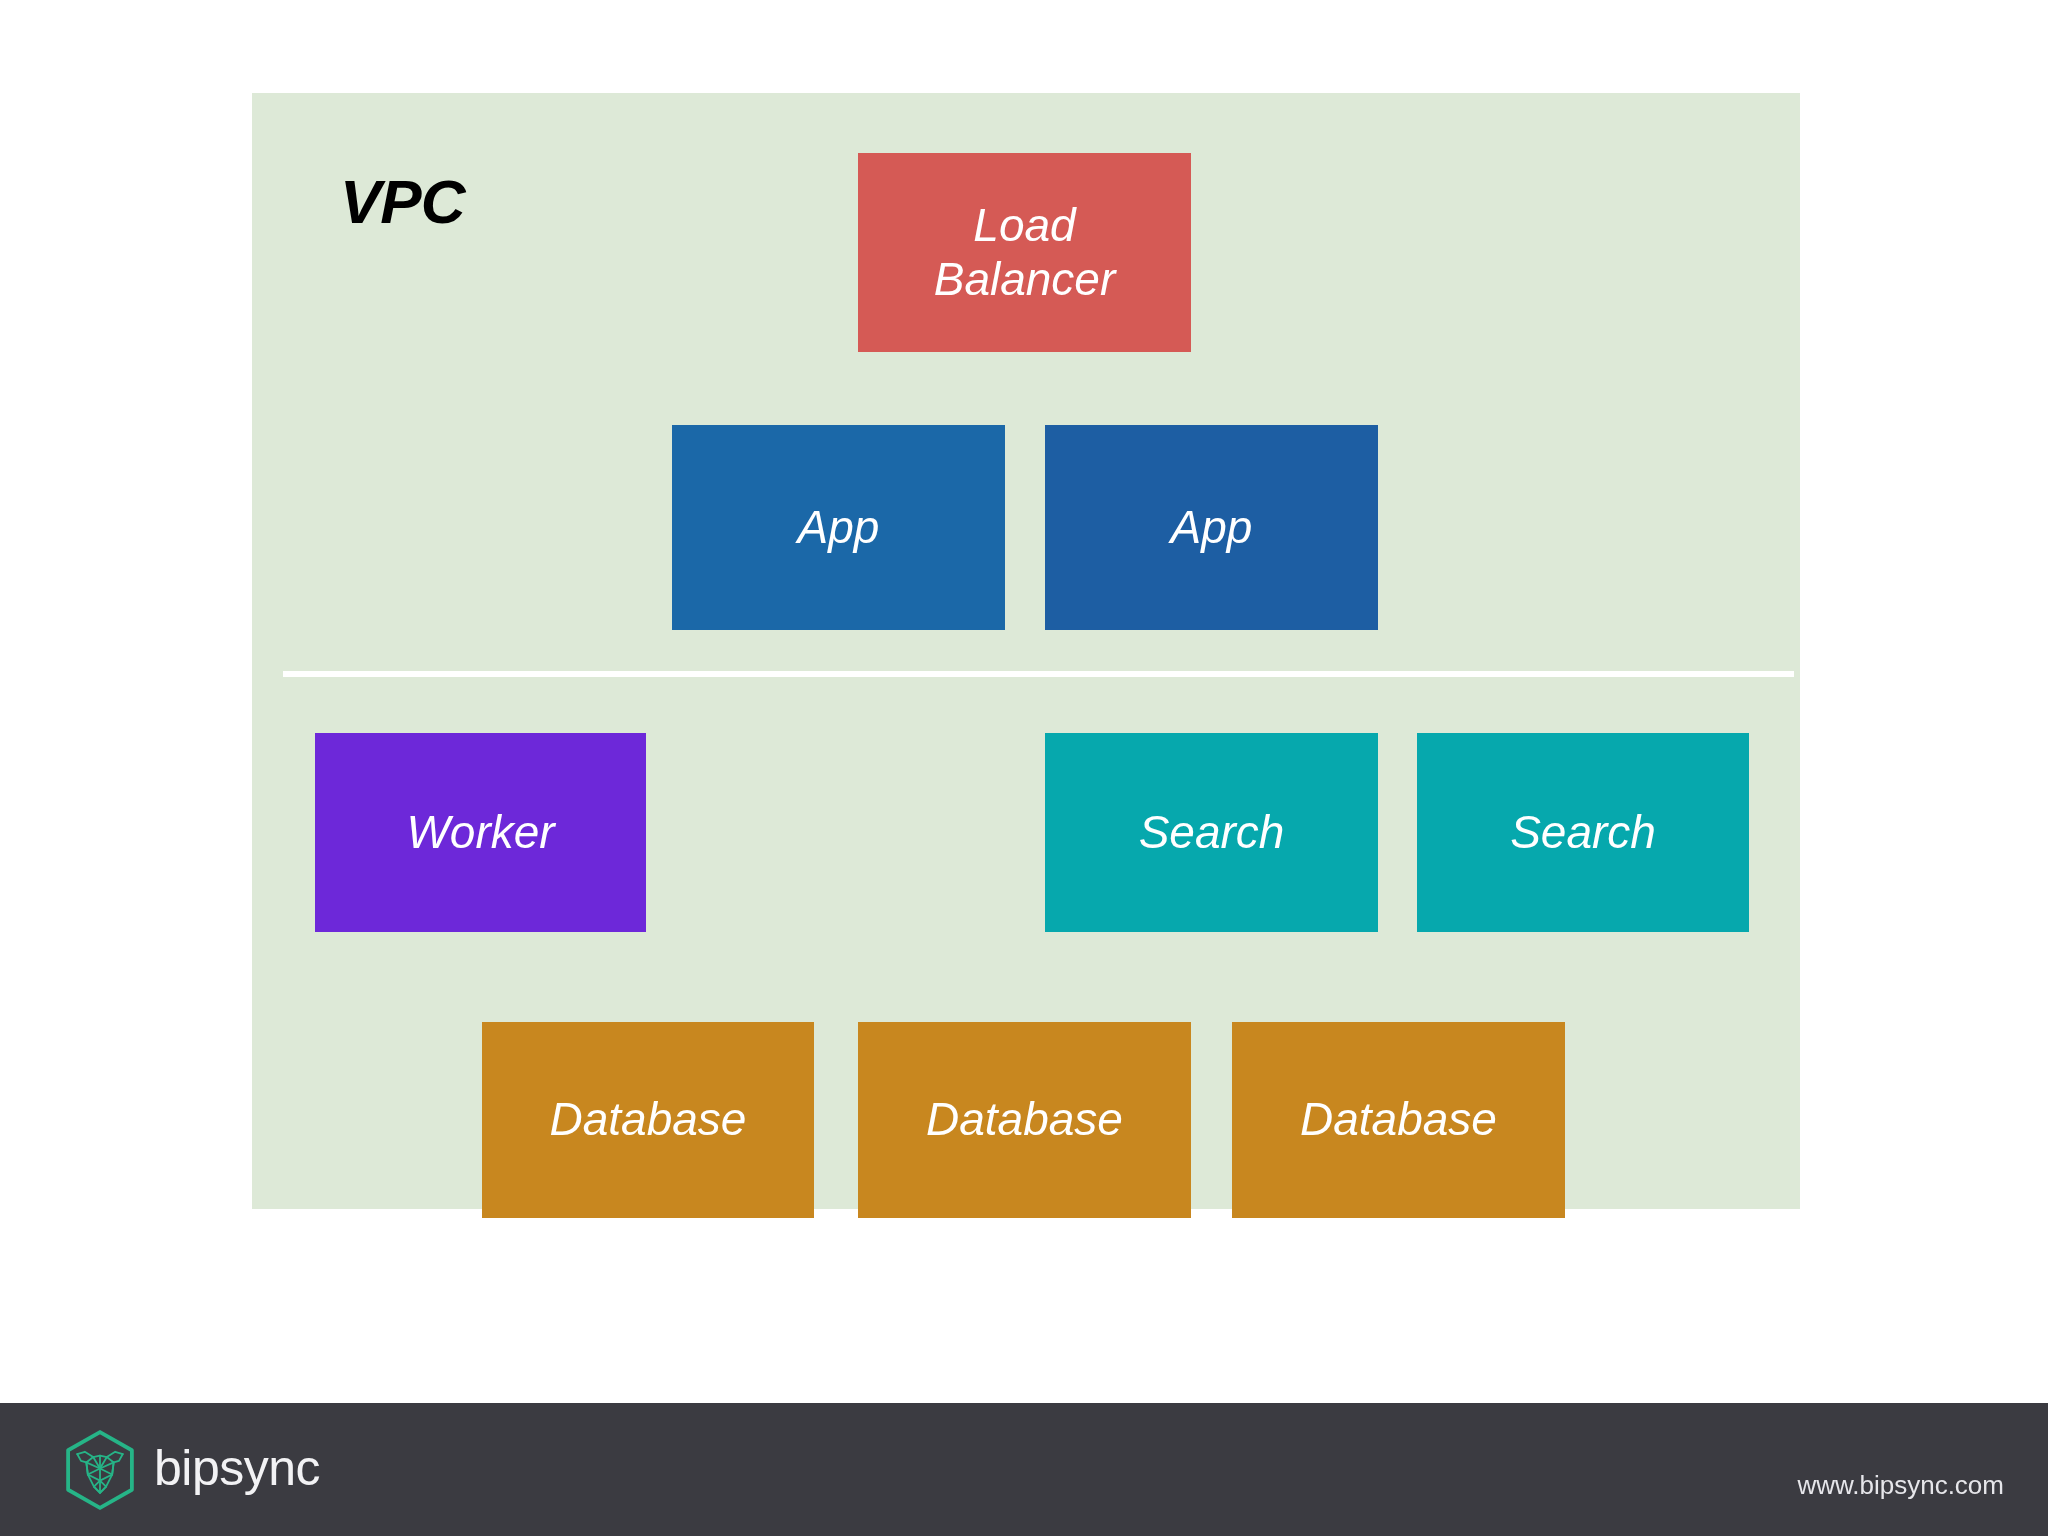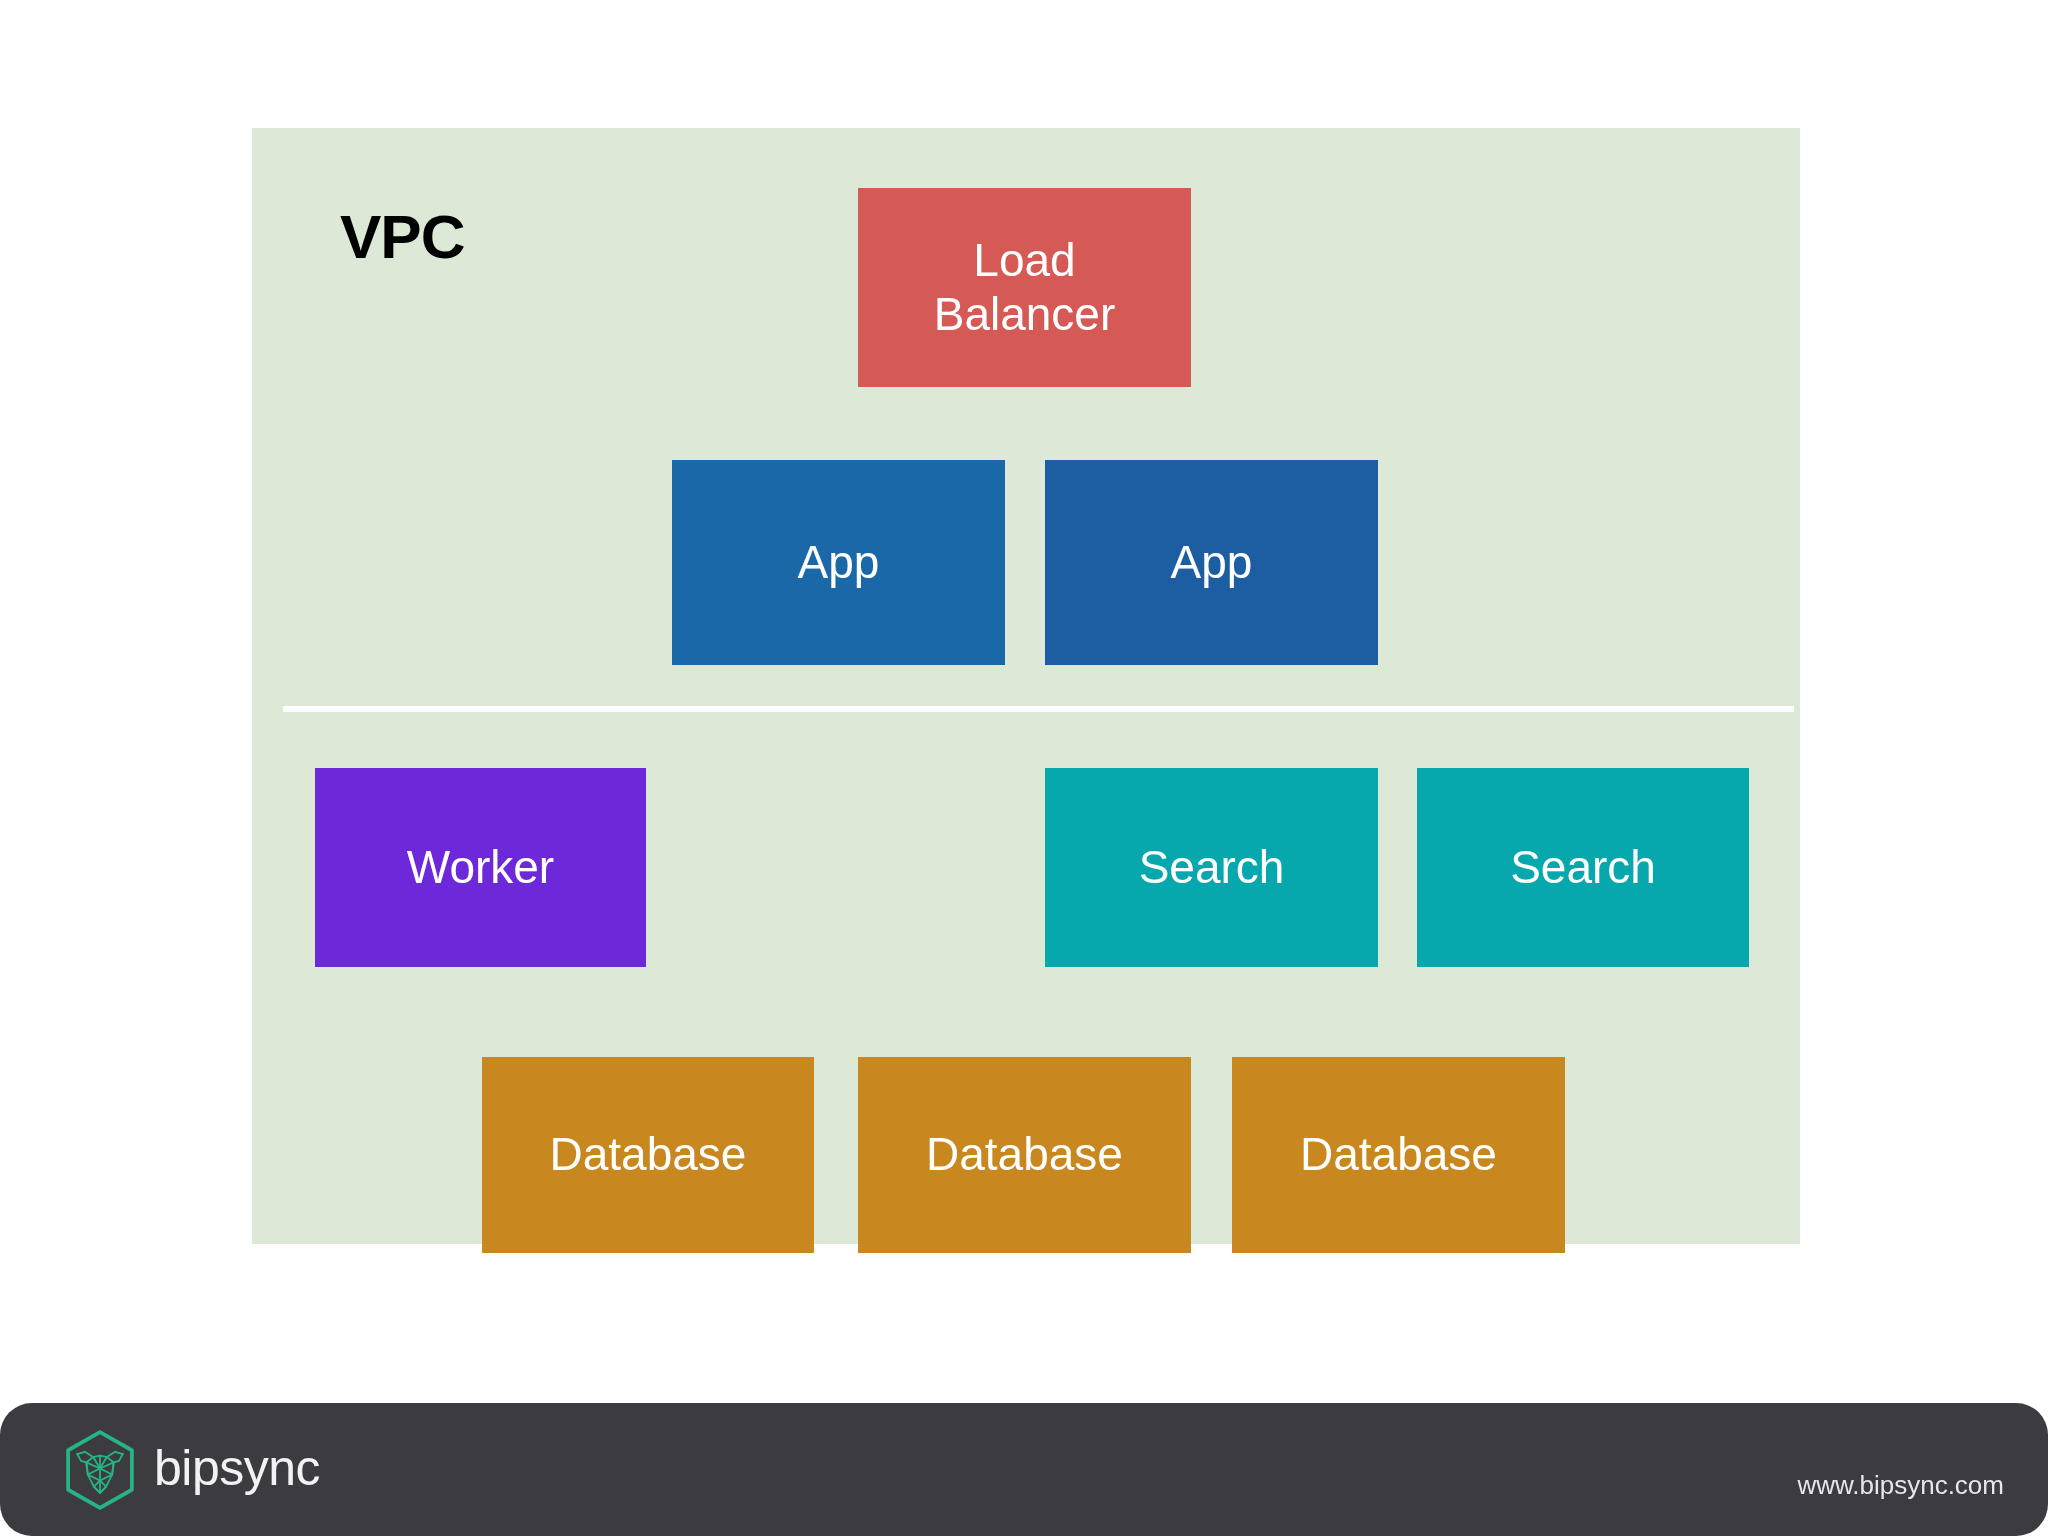--- a/index.html
+++ b/index.html
@@ -21,24 +21,25 @@
     left: 0; top: 0;
     width: 2048px;
     height: 1536px;
     background: #ffffff;
   }
 
   
   #vpc-panel {
     position: absolute;
     left: 252px;
-    top: 128px;
+    top: 93px;
     width: 1548px;
     height: 1116px;
     background: #dde9d7;
+    font-style: italic;
   }
 
   #vpc-title {
     position: absolute;
     left: 88px;
     top: 78px;
     font-size: 62px;
     font-weight: bold;
     color: #000000;
     letter-spacing: -1px;
@@ -150,21 +151,21 @@
         <div class="node" style="left: 606px; top: 929px; width: 333px; height: 196px; background: rgb(200, 135, 31);">
           <span class="node-label">Database</span>
         </div>
         <div class="node" style="left: 980px; top: 929px; width: 333px; height: 196px; background: rgb(200, 135, 31);">
           <span class="node-label">Database</span>
         </div>
       </div>
 
   </div>
 
-  <div id="footer" style="background: rgb(59, 59, 65); border-radius: 32px;">
+  <div id="footer" style="background: rgb(59, 59, 65);">
 
     <div id="footer-logo">
       <svg id="footer-logo-mark" viewBox="0 0 100 108">
 
         <path d="M50 4 L92 28 L92 80 L50 104 L8 80 L8 28 Z" fill="none" stroke="#26b487" stroke-width="5" stroke-linejoin="round"></path>
 
         <g fill="none" stroke="#26b487" stroke-width="2.4" stroke-linejoin="round" stroke-linecap="round">
 
           <path d="M20 33 L30 30 L41 37" stroke="#26b487"></path>
           <path d="M80 33 L70 30 L59 37" stroke="#26b487"></path>

